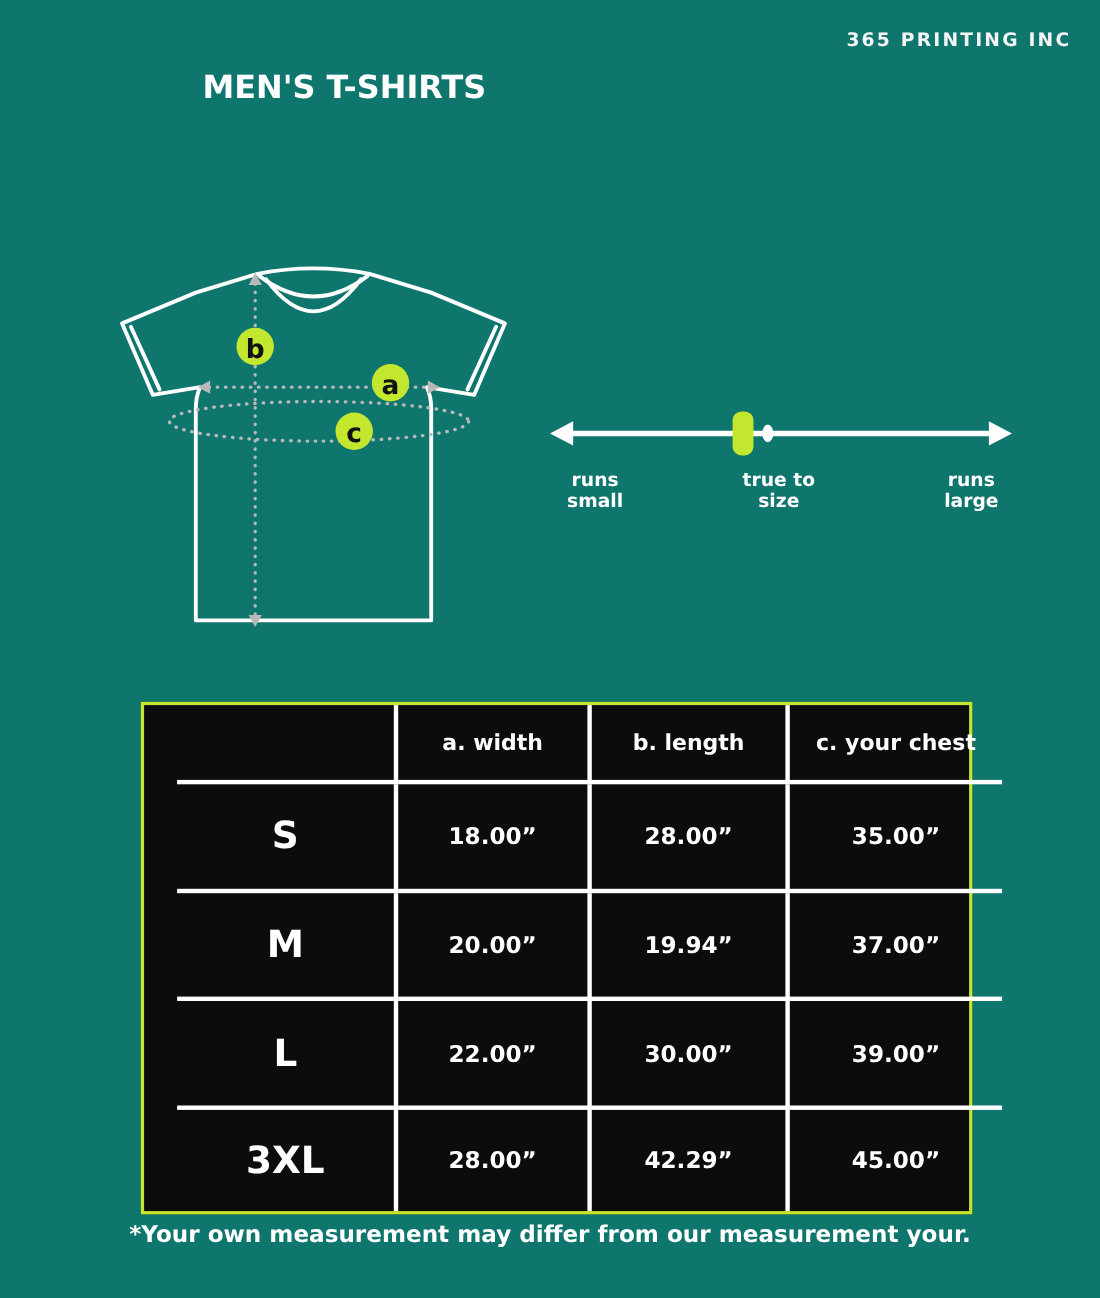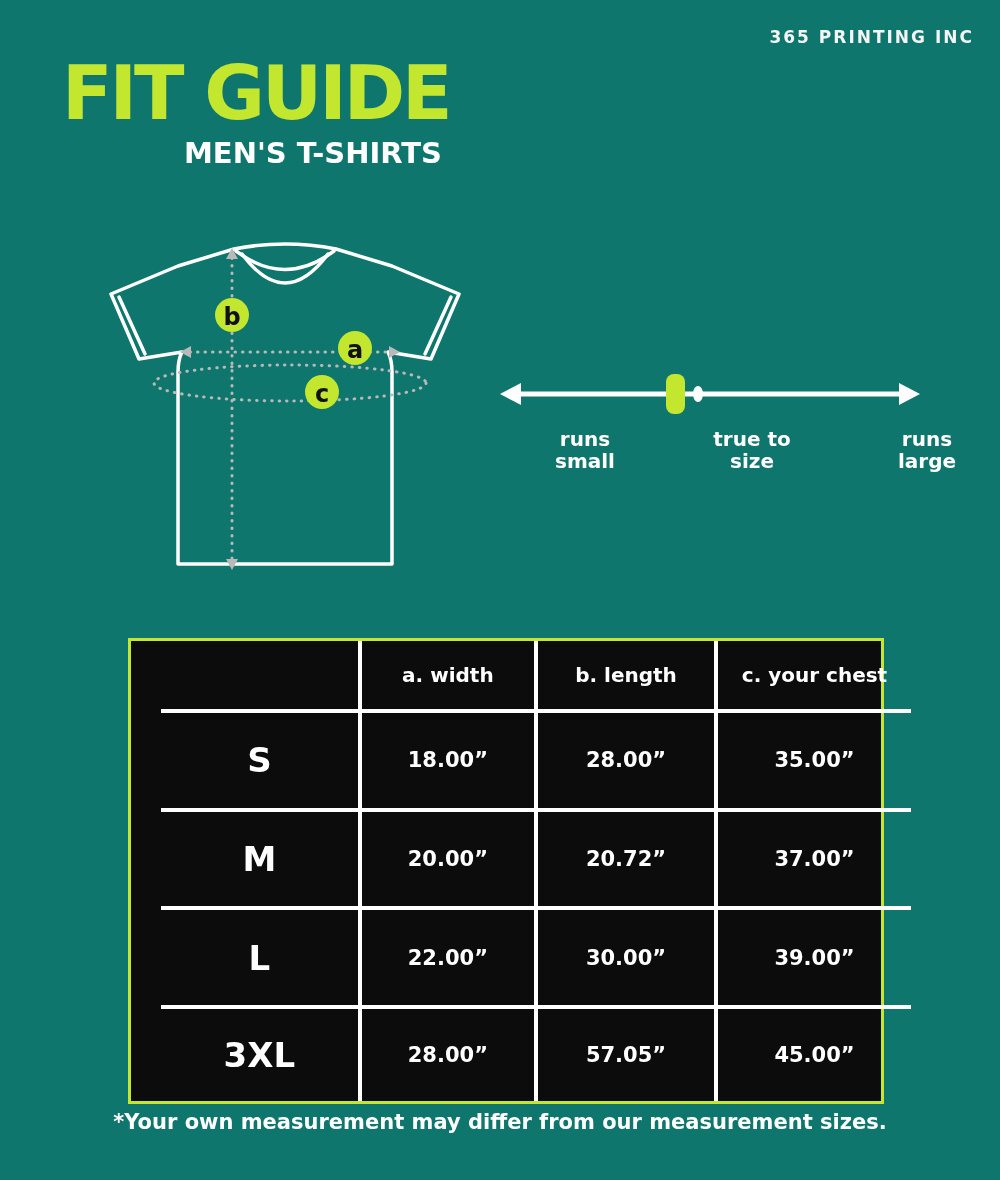--- a/index.html
+++ b/index.html
@@ -62,25 +62,24 @@
     left: 495px;
     top: 360px;
     width: 430px;
     height: 120px;
   }
   .scale-label {
     position: absolute;
     top: 68px;
     transform: translateX(-50%);
     text-align: center;
-    font-size: 20px;
+    font-size: 17px;
     line-height: 1.1;
     color: #ffffff;
     white-space: nowrap;
-    margin-left: 44px;
   }
   .scale-label.left   { left: 46px; }
   .scale-label.center { left: 213px; }
   .scale-label.right  { left: 388px; }
 
   
   .size-table-wrap {
     position: absolute;
     left: 128px;
     top: 638px;
@@ -128,21 +127,20 @@
   }
 </style>
 </head>
 <body>
 
 <div class="canvas">
 
   <div class="brand">365 PRINTING INC</div>
 
   <div class="title-block">
-    <div class="page-title">FIT GUIDE</div>
     <div class="page-subtitle">MEN'S T-SHIRTS</div>
   </div>
 
   <div class="tshirt-wrap">
     <svg width="420" height="370" viewBox="0 0 420 370">
 
       <g fill="none" stroke="#ffffff" stroke-width="3.5" stroke-linejoin="round" stroke-linecap="round">
         <path d="M156,31 L100,48 L33,76 L61,141 L104,134 Q100,142 100,154 L100,346 L314,346 L314,154 Q314,142 310,134 L353,141 L381,76 L314,48 L258,31 Q207,21 156,31 Z"></path>
         <path d="M158,33 Q207,70 256,33"></path>
         <path d="M164,36 Q207,94 250,36"></path>
@@ -216,34 +214,34 @@
       </tr>
       <tr>
         <td class="size-cell">S</td>
         <td class="value-cell">18.00”</td>
         <td class="value-cell">28.00”</td>
         <td class="value-cell">35.00”</td>
       </tr>
       <tr>
         <td class="size-cell">M</td>
         <td class="value-cell">20.00”</td>
-        <td class="value-cell">20.72”</td>
+        <td class="value-cell">19.94”</td>
         <td class="value-cell">37.00”</td>
       </tr>
       <tr>
         <td class="size-cell">L</td>
         <td class="value-cell">22.00”</td>
         <td class="value-cell">30.00”</td>
         <td class="value-cell">39.00”</td>
       </tr>
       <tr>
         <td class="size-cell">3XL</td>
         <td class="value-cell">28.00”</td>
-        <td class="value-cell">57.05”</td>
+        <td class="value-cell">42.29”</td>
         <td class="value-cell">45.00”</td>
       </tr>
     </tbody>
       </table>
   </div>
 
-  <div class="footnote">*Your own measurement may differ from our measurement sizes.</div>
+  <div class="footnote">*Your own measurement may differ from our measurement your.</div>
 
 </div>
 
 </body></html>

